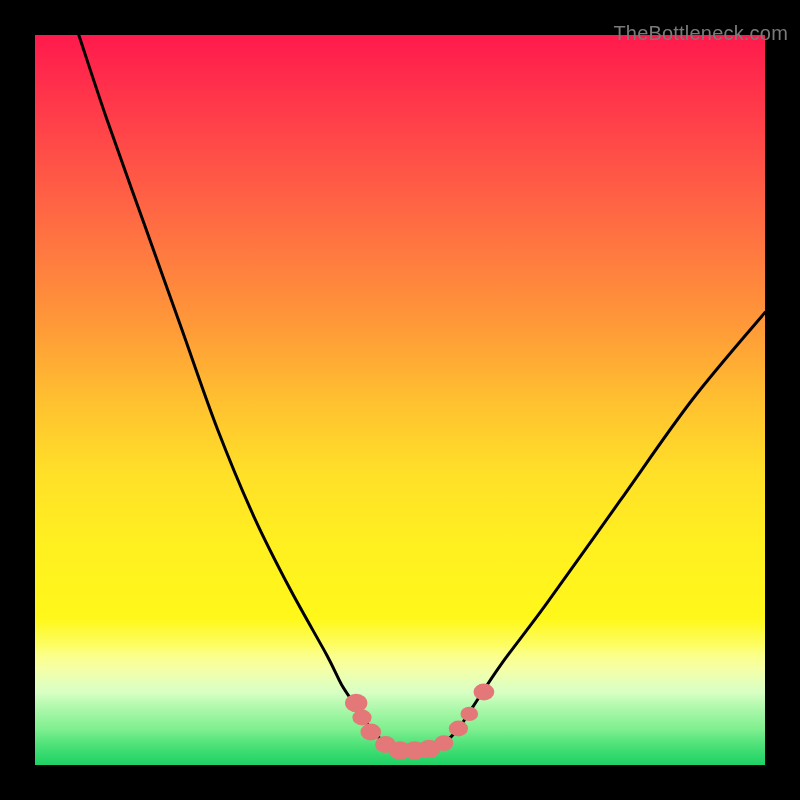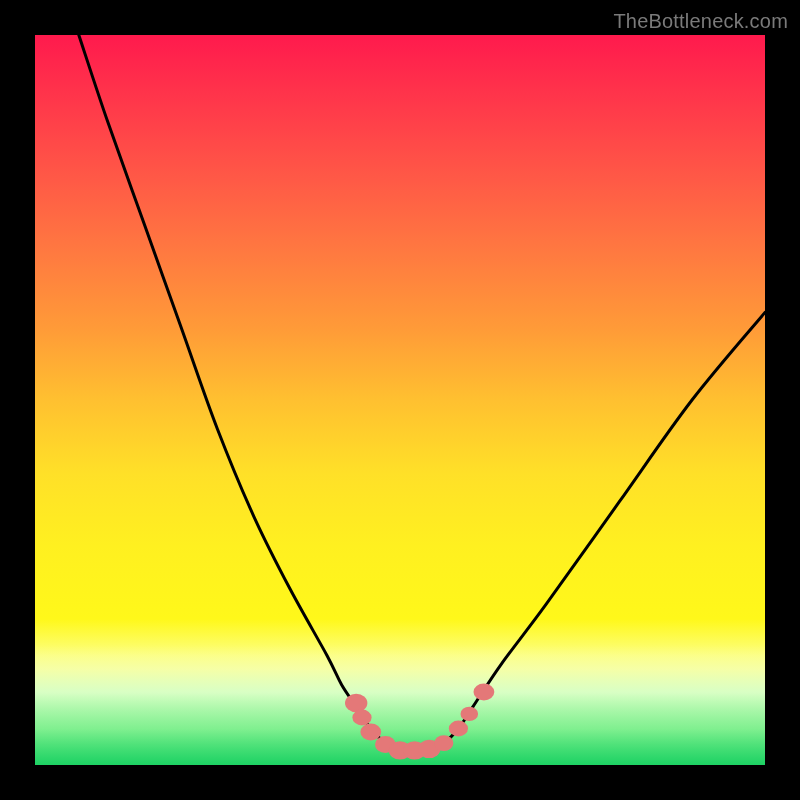--- a/index.html
+++ b/index.html
@@ -49,21 +49,21 @@
     background: linear-gradient(to bottom,
       rgba(255,255,128,0) 0%,
       rgba(248,255,200,0.3) 20%,
       rgba(200,255,200,0.5) 40%,
       rgba(120,240,140,0.7) 70%,
       rgba(30,210,100,1) 100%
     );
   }
   .watermark {
     position: absolute;
-    top: 10px;
+    top: 22px;
     right: 12px;
     color: #7a7a7a;
     font-size: 20px;
     font-weight: 500;
     letter-spacing: 0.2px;
   }
   svg.curve {
     position: absolute;
     left: 0;
     top: 0;

